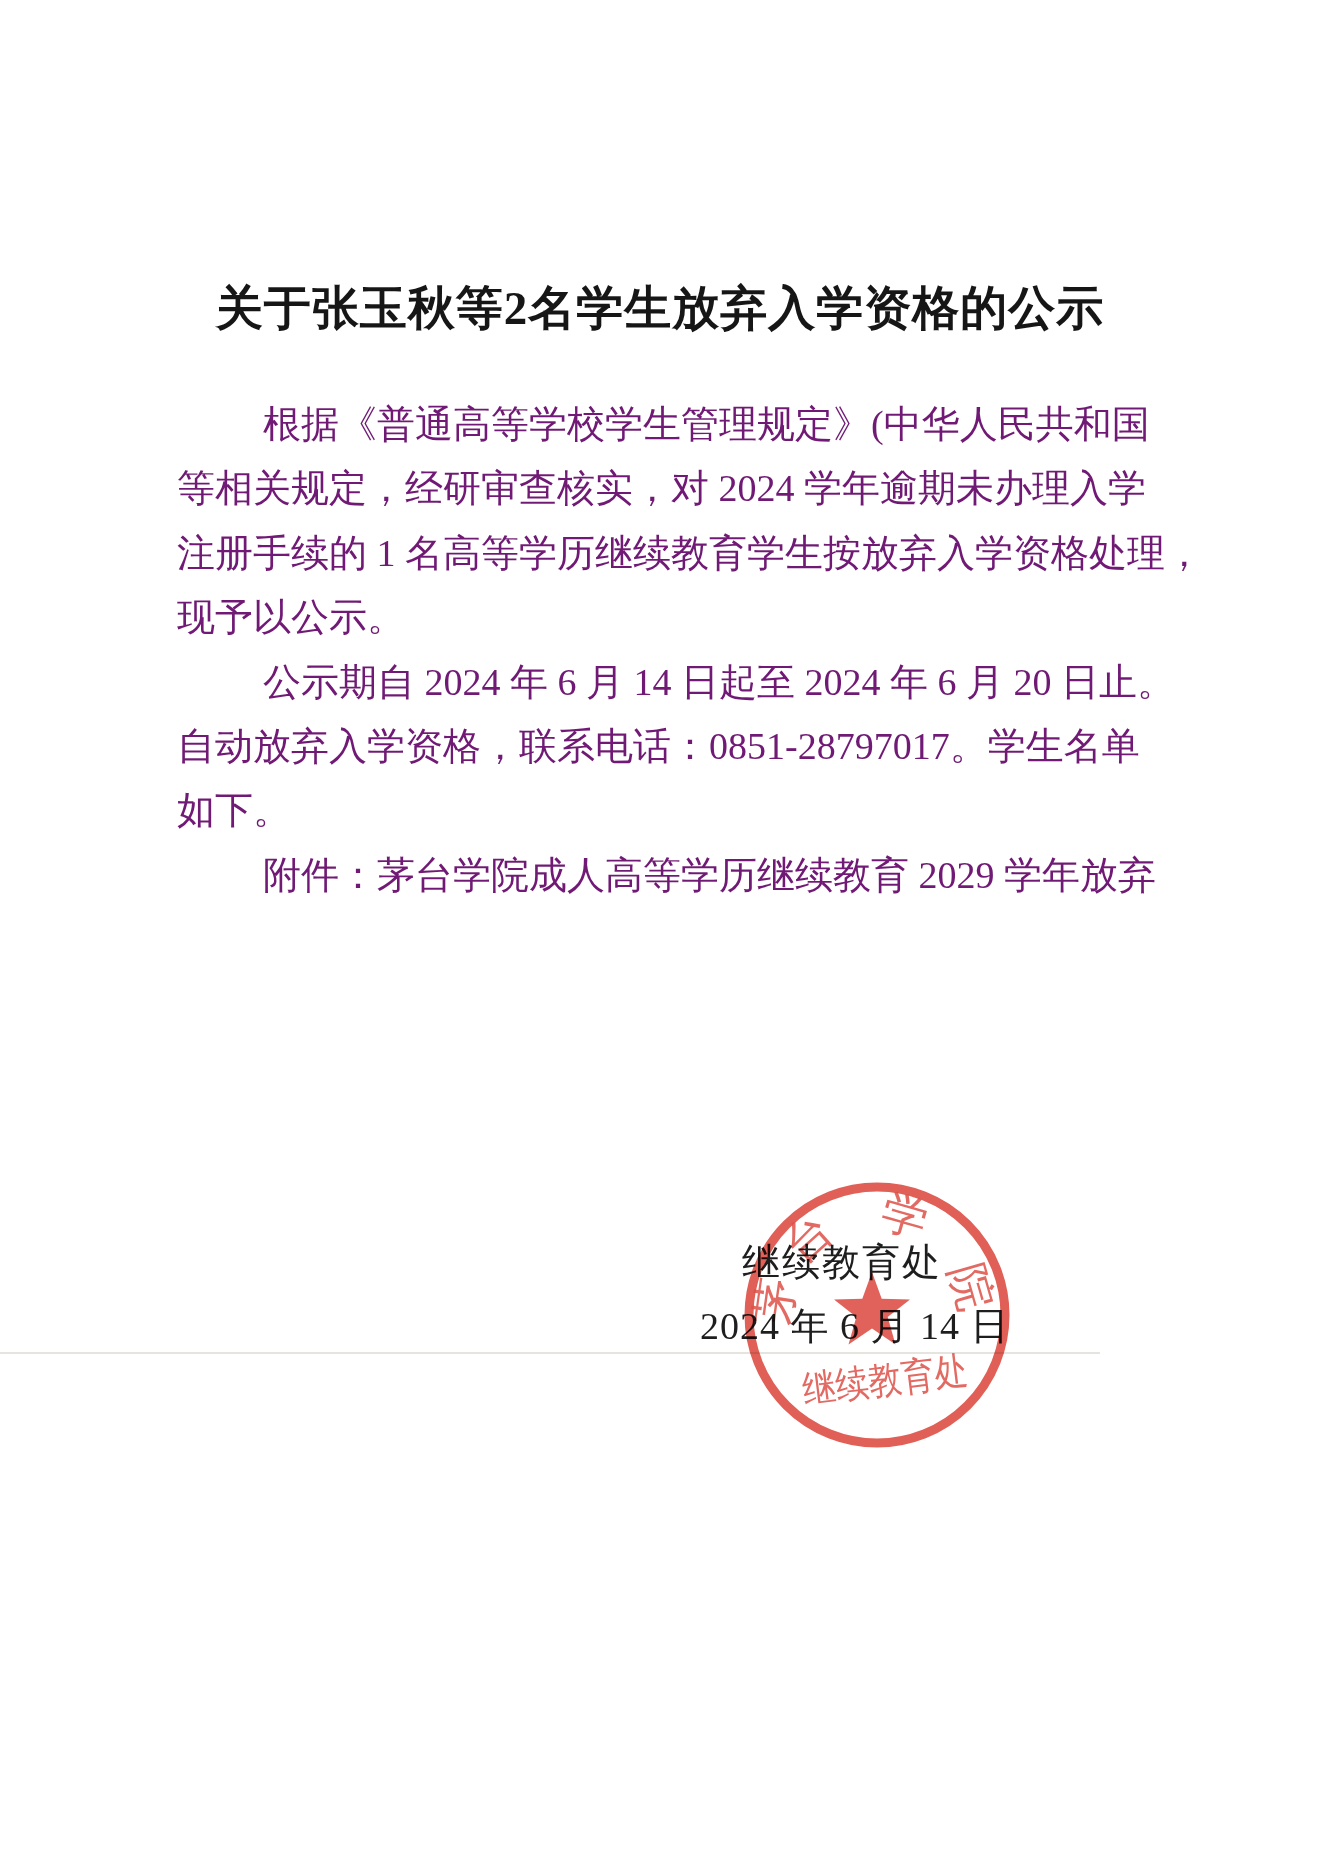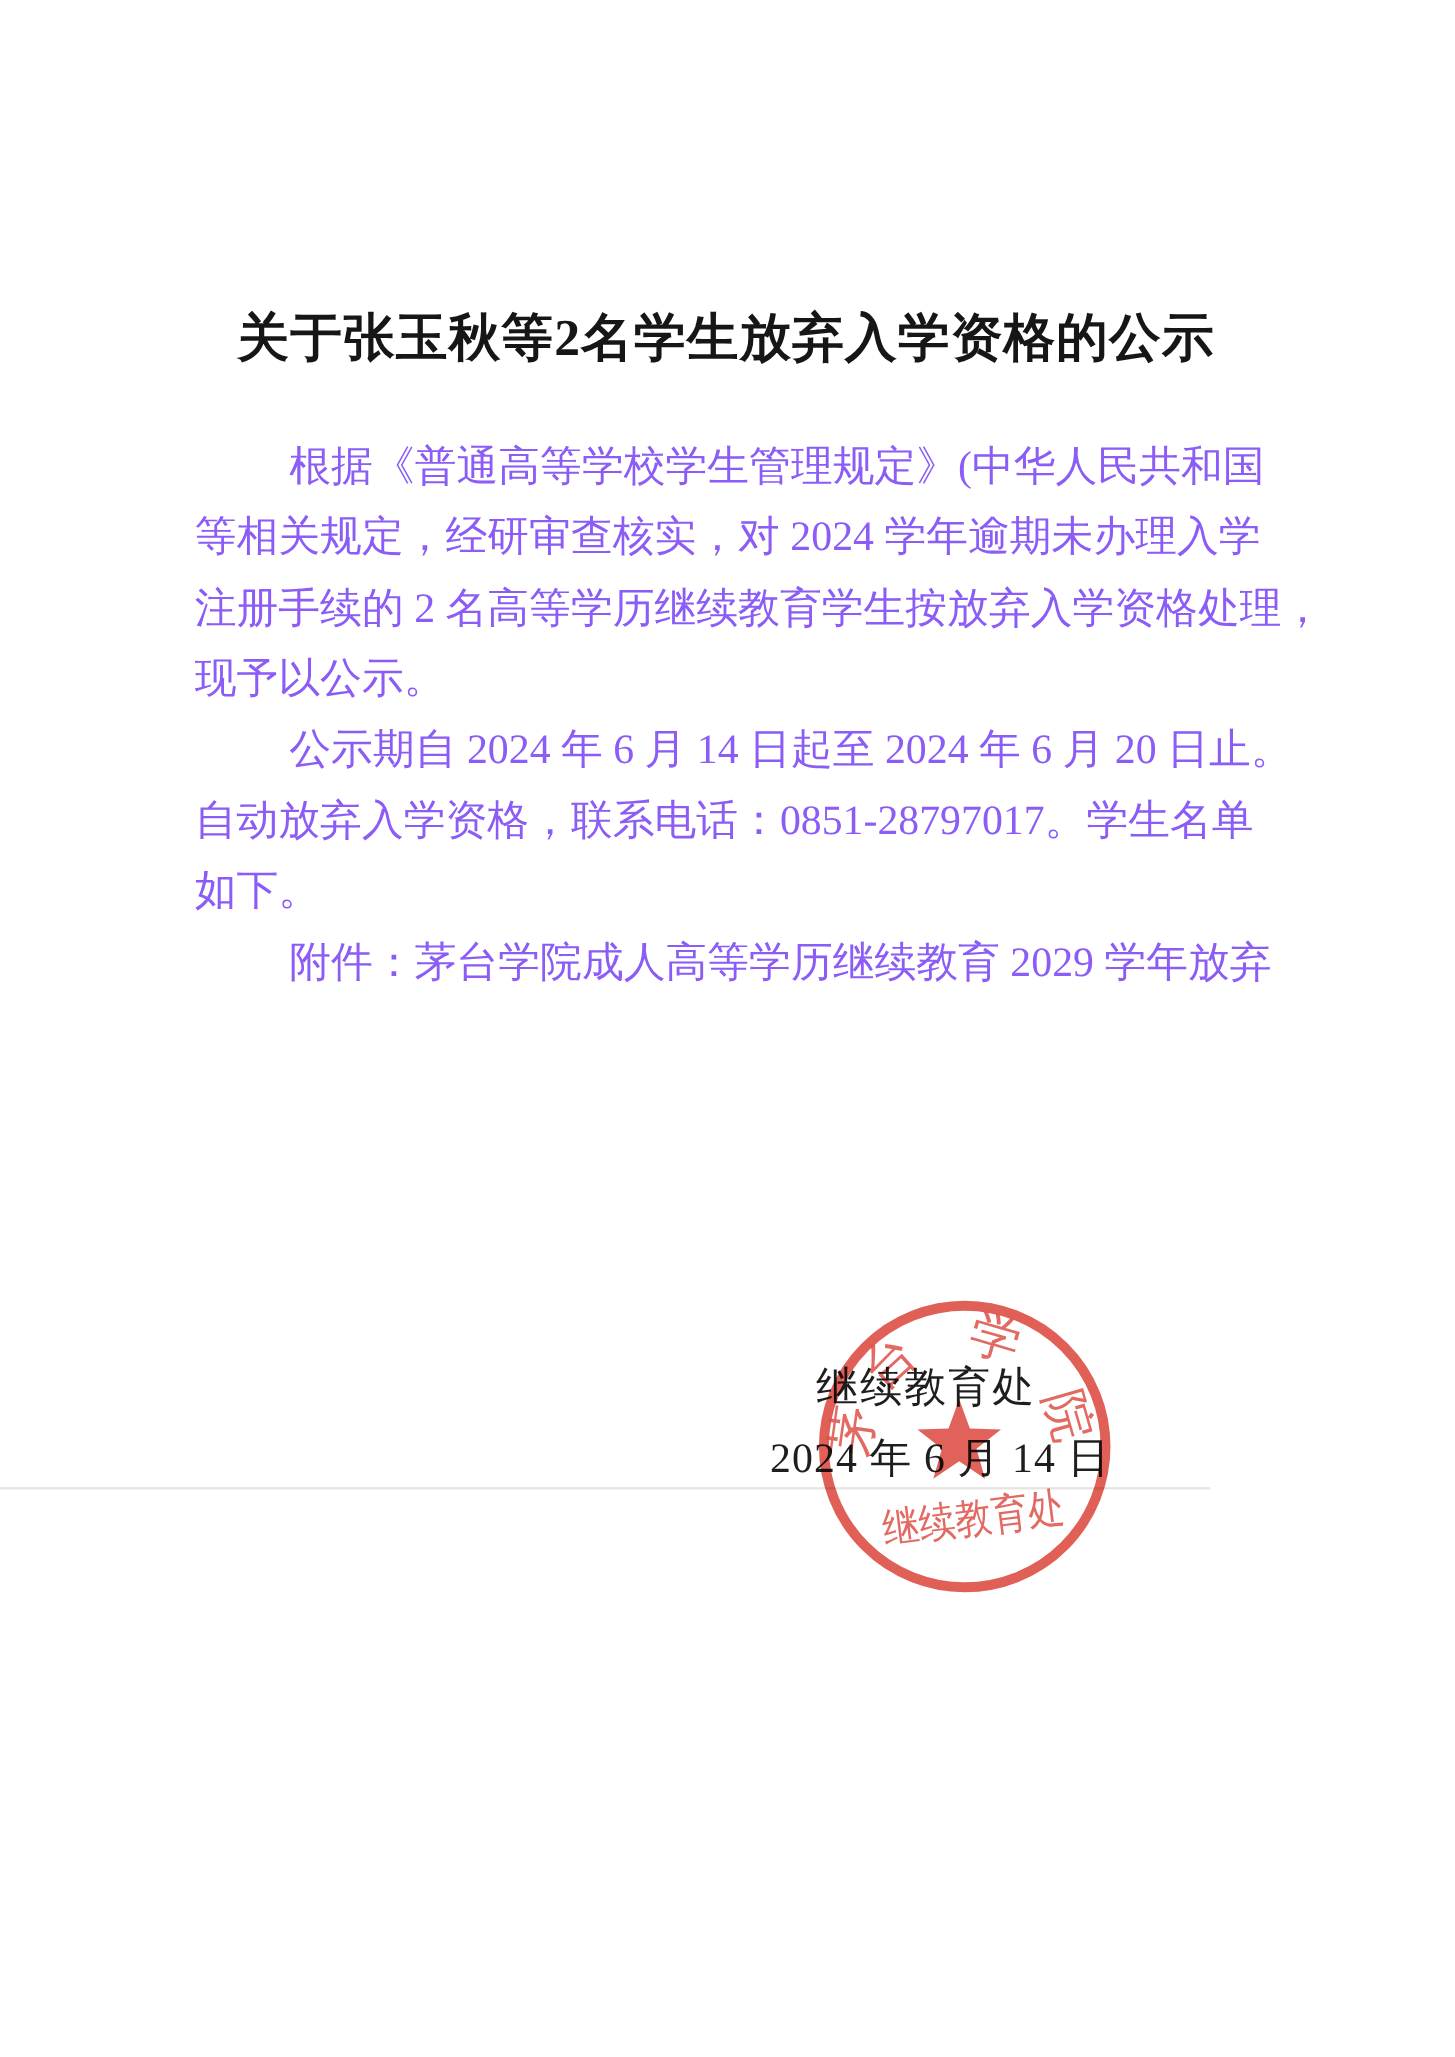--- a/index.html
+++ b/index.html
@@ -22,21 +22,21 @@
     color:#161616;
   }
   .body-block{
     position:absolute;
     left:177px;top:392px;width:958px;
   }
   .bline{
     height:64.4px;line-height:64.4px;
     font-size:38px;
     white-space:nowrap;
-    color:#8b5cf6;
+    color:#701a75;
   }
   .bline.j{
     text-align:justify;
     text-align-last:justify;
   }
   .bline.indent{
     text-indent:86px;
   }
   .sig-office{
     position:absolute;
@@ -70,21 +70,21 @@
 </head>
 <body>
 
 <div class="page">
 
   <div class="doc-title">关于张玉秋等2名学生放弃入学资格的公示</div>
 
   <div class="body-block">
     <div class="bline j indent">根据《普通高等学校学生管理规定》(中华人民共和国</div>
     <div class="bline j">等相关规定，经研审查核实，对 2024 学年逾期未办理入学</div>
-    <div class="bline j">注册手续的 2 名高等学历继续教育学生按放弃入学资格处理，</div>
+    <div class="bline j">注册手续的 1 名高等学历继续教育学生按放弃入学资格处理，</div>
     <div class="bline">现予以公示。</div>
     <div class="bline j indent">公示期自 2024 年 6 月 14 日起至 2024 年 6 月 20 日止。</div>
     <div class="bline j">自动放弃入学资格，联系电话：0851-28797017。学生名单</div>
     <div class="bline">如下。</div>
     <div class="bline j indent">附件：茅台学院成人高等学历继续教育 2029 学年放弃</div>
   </div>
 
   <div class="sig-office">继续教育处</div>
 
   <div class="sig-date">2024 年 6 月 14 日</div>

